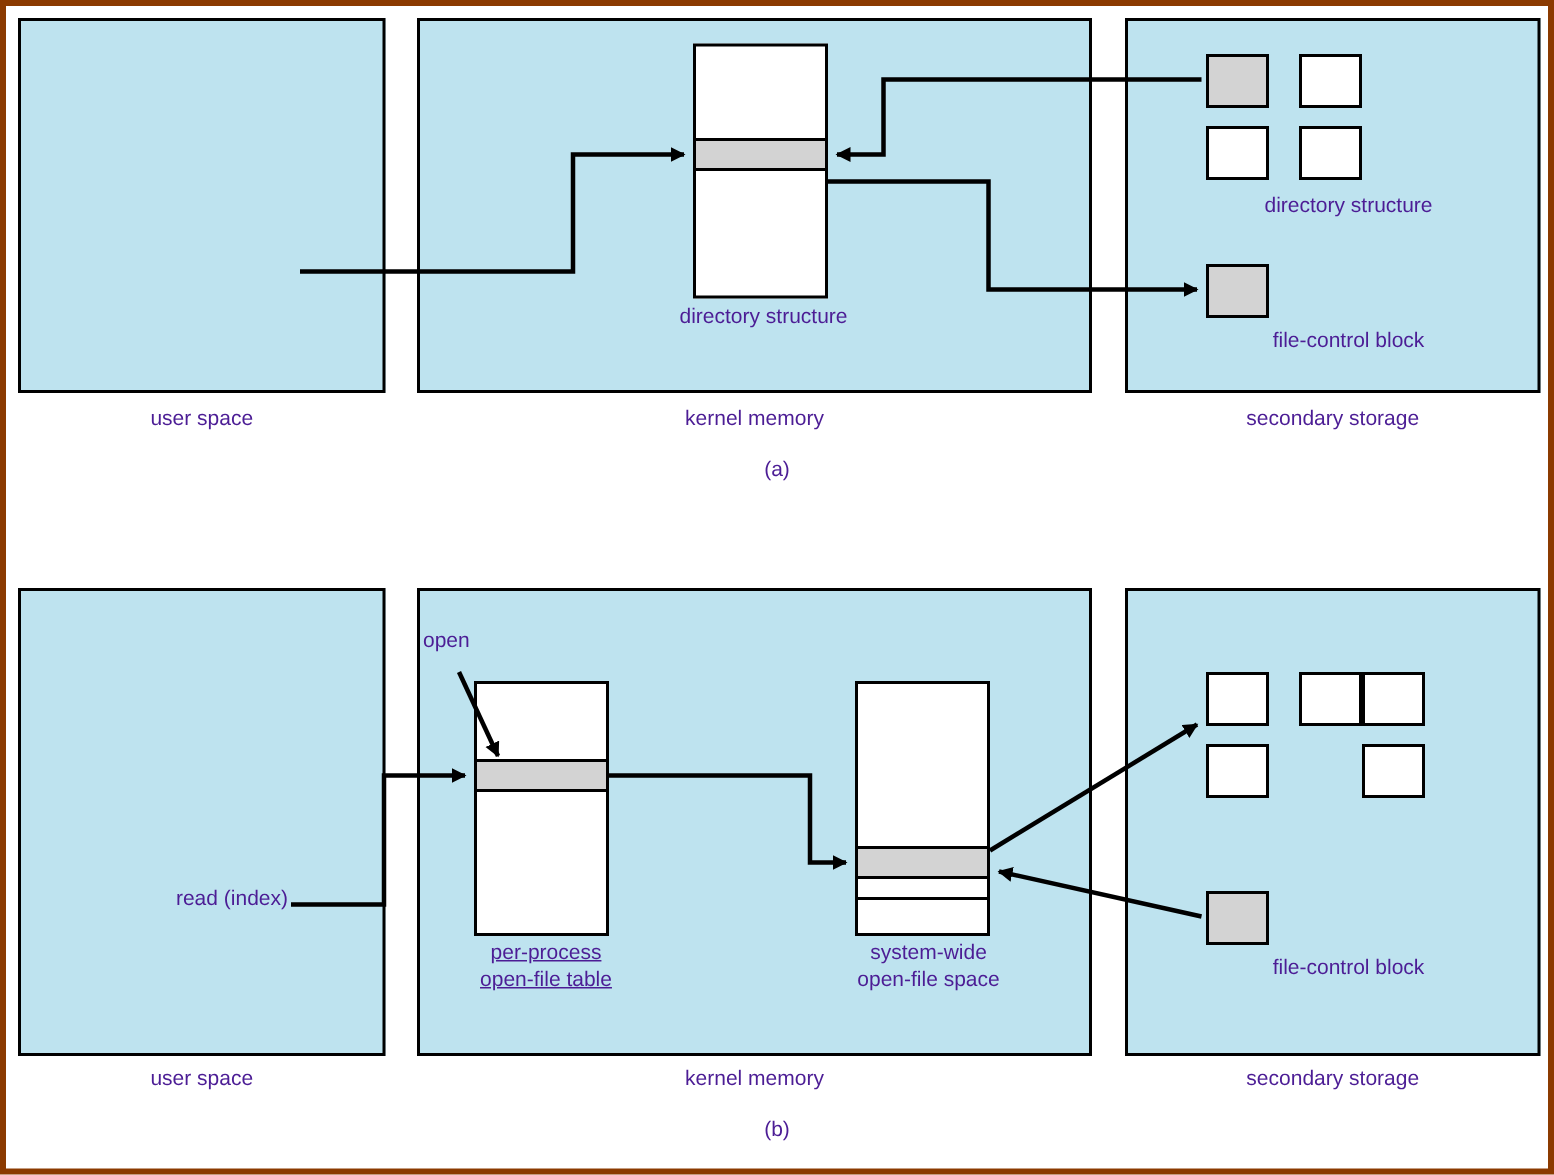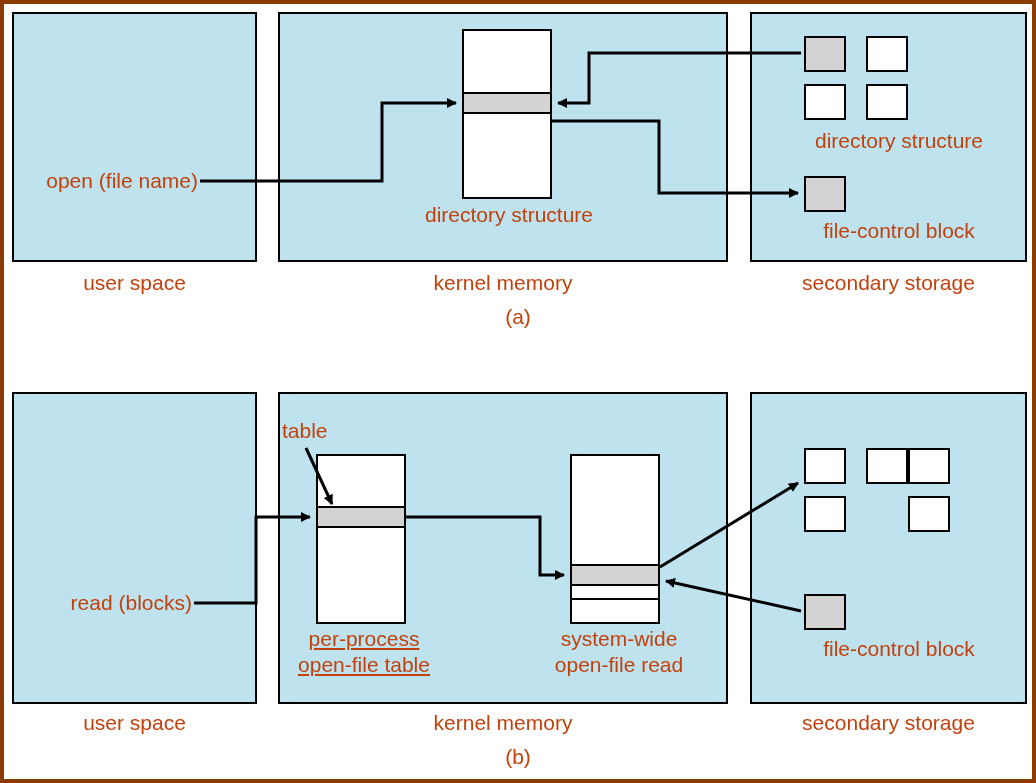--- a/index.html
+++ b/index.html
@@ -32,22 +32,22 @@
     border: 2px solid #000;
   }
   .greyslot {
     position: absolute;
     background: #d3d3d3;
     border-top: 2px solid #000;
     border-bottom: 2px solid #000;
   }
   .label {
     position: absolute;
-    font-size: 21px;
-    color: #c2410c;
+    font-size: 14px;
+    color: #4c1d95;
     text-align: center;
     line-height: 1.2;
   }
   .line {
     position: absolute;
     background: #000;
   }
   svg.arrows {
     position: absolute;
     top: 0; left: 0;
@@ -69,21 +69,20 @@
 
   <div class="whitebox" style="left:458px; top:25px; width:90px; height:170px;"></div>
   <div class="greyslot" style="left:460px; top:88px; width:86px; height:22px;"></div>
 
   <div class="greybox" style="left:800px; top:32px; width:42px; height:36px;"></div>
   <div class="whitebox" style="left:862px; top:32px; width:42px; height:36px;"></div>
   <div class="whitebox" style="left:800px; top:80px; width:42px; height:36px;"></div>
   <div class="whitebox" style="left:862px; top:80px; width:42px; height:36px;"></div>
   <div class="greybox" style="left:800px; top:172px; width:42px; height:36px;"></div>
 
-  <div class="label" style="left:14px; top:164px; width:180px; text-align:right;">open (file name)</div>
   <div class="label" style="left:410px; top:198px; width:190px;">directory structure</div>
   <div class="label" style="left:790px; top:124px; width:210px;">directory structure</div>
   <div class="label" style="left:790px; top:214px; width:210px;">file-control block</div>
 
   <div class="label" style="left:8px; top:266px; width:245px;">user space</div>
   <div class="label" style="left:274px; top:266px; width:450px;">kernel memory</div>
   <div class="label" style="left:746px; top:266px; width:277px;">secondary storage</div>
   <div class="label" style="left:0px; top:300px; width:1028px;">(a)</div>
 
   <div class="panel" style="left:8px; top:388px; width:245px; height:312px;"></div>
@@ -97,26 +96,26 @@
   <div class="greyslot" style="left:568px; top:560px; width:86px; height:22px;"></div>
   <div class="line" style="left:568px; top:594px; width:86px; height:2px;"></div>
 
   <div class="whitebox" style="left:800px; top:444px; width:42px; height:36px;"></div>
   <div class="whitebox" style="left:862px; top:444px; width:42px; height:36px;"></div>
   <div class="whitebox" style="left:904px; top:444px; width:42px; height:36px;"></div>
   <div class="whitebox" style="left:800px; top:492px; width:42px; height:36px;"></div>
   <div class="whitebox" style="left:904px; top:492px; width:42px; height:36px;"></div>
   <div class="greybox" style="left:800px; top:590px; width:42px; height:36px;"></div>
 
-  <div class="label" style="left:28px; top:586px; width:160px; text-align:right;">read (blocks)</div>
-  <div class="label" style="left:278px; top:414px; width:70px; text-align:left;">table</div>
+  <div class="label" style="left:28px; top:586px; width:160px; text-align:right;">read (index)</div>
+  <div class="label" style="left:278px; top:414px; width:70px; text-align:left;">open</div>
   <div class="label" style="left:280px; top:622px; width:160px; white-space:pre; line-height:1.25;text-decoration:underline;">per-process
 open-file table</div>
   <div class="label" style="left:530px; top:622px; width:170px; white-space:pre; line-height:1.25;">system-wide
-open-file read</div>
+open-file space</div>
   <div class="label" style="left:790px; top:632px; width:210px;">file-control block</div>
 
   <div class="label" style="left:8px; top:706px; width:245px;">user space</div>
   <div class="label" style="left:274px; top:706px; width:450px;">kernel memory</div>
   <div class="label" style="left:746px; top:706px; width:277px;">secondary storage</div>
   <div class="label" style="left:0px; top:740px; width:1028px;">(b)</div>
 
   <svg class="arrows" viewBox="0 0 1028 775">
     <defs>
       <marker id="ah" markerWidth="12" markerHeight="12" refX="9" refY="5" orient="auto" markerUnits="userSpaceOnUse">

